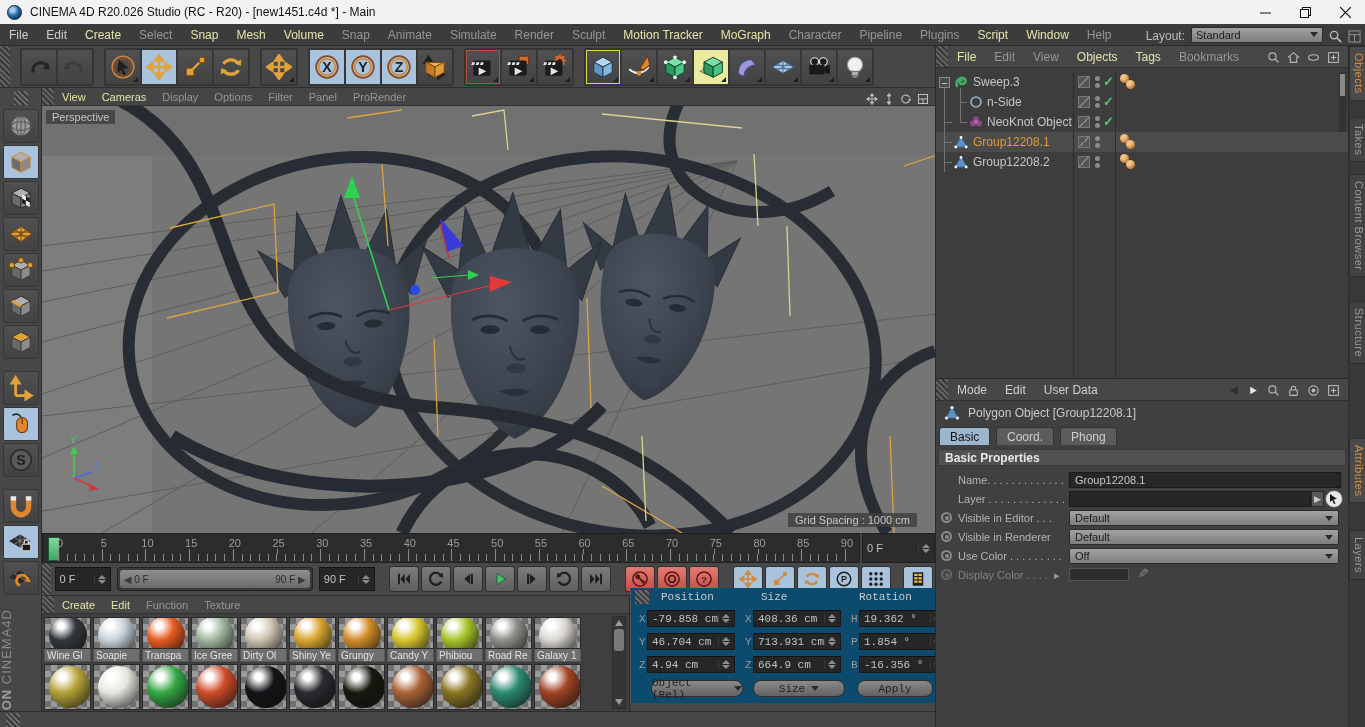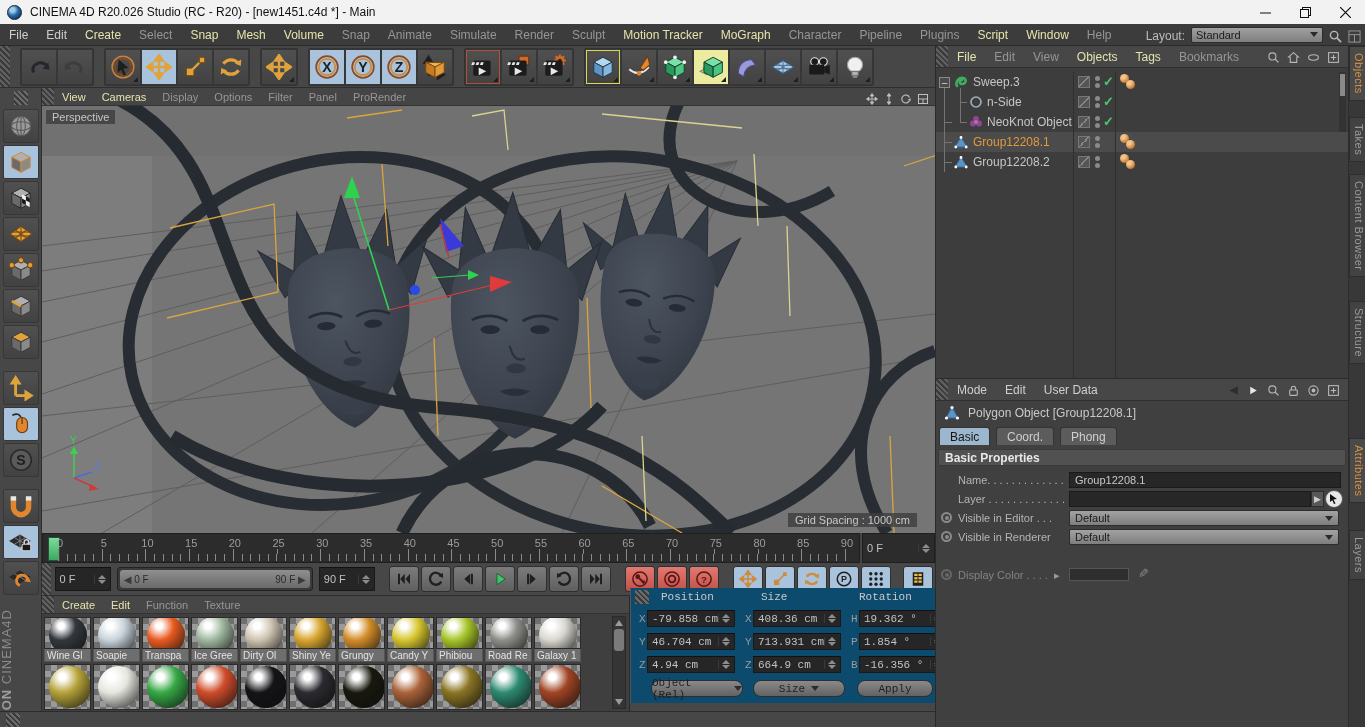--- a/index.html
+++ b/index.html
@@ -1385,20 +1385,28 @@
       </div>
     </div>
     <div class="arow" style="top:149px">
       <span class="radio"></span>
       <span class="lab">Visible in Renderer</span>
       <div class="attr-dd">
         <span>Default</span>
           <span class="dd-arrow"></span>
       </div>
     </div>
+    <div class="arow" style="top:168px">
+      <span class="radio"></span>
+      <span class="lab">Use Color . . . . . . . . .</span>
+      <div class="attr-dd">
+        <span>Off</span>
+          <span class="dd-arrow"></span>
+      </div>
+    </div>
     <div class="arow dim" style="top:187px">
       <span class="radio"></span>
       <span class="lab">Display Color . . . .</span>
       <span class="lab" style="left:118px; color:#9a9a9a;">▸</span>
       <div id="color-swatch"></div>
       <span id="pen-icon">✎</span>
     </div>
   </div>
 
   <div id="tabstrip" class="abs">

